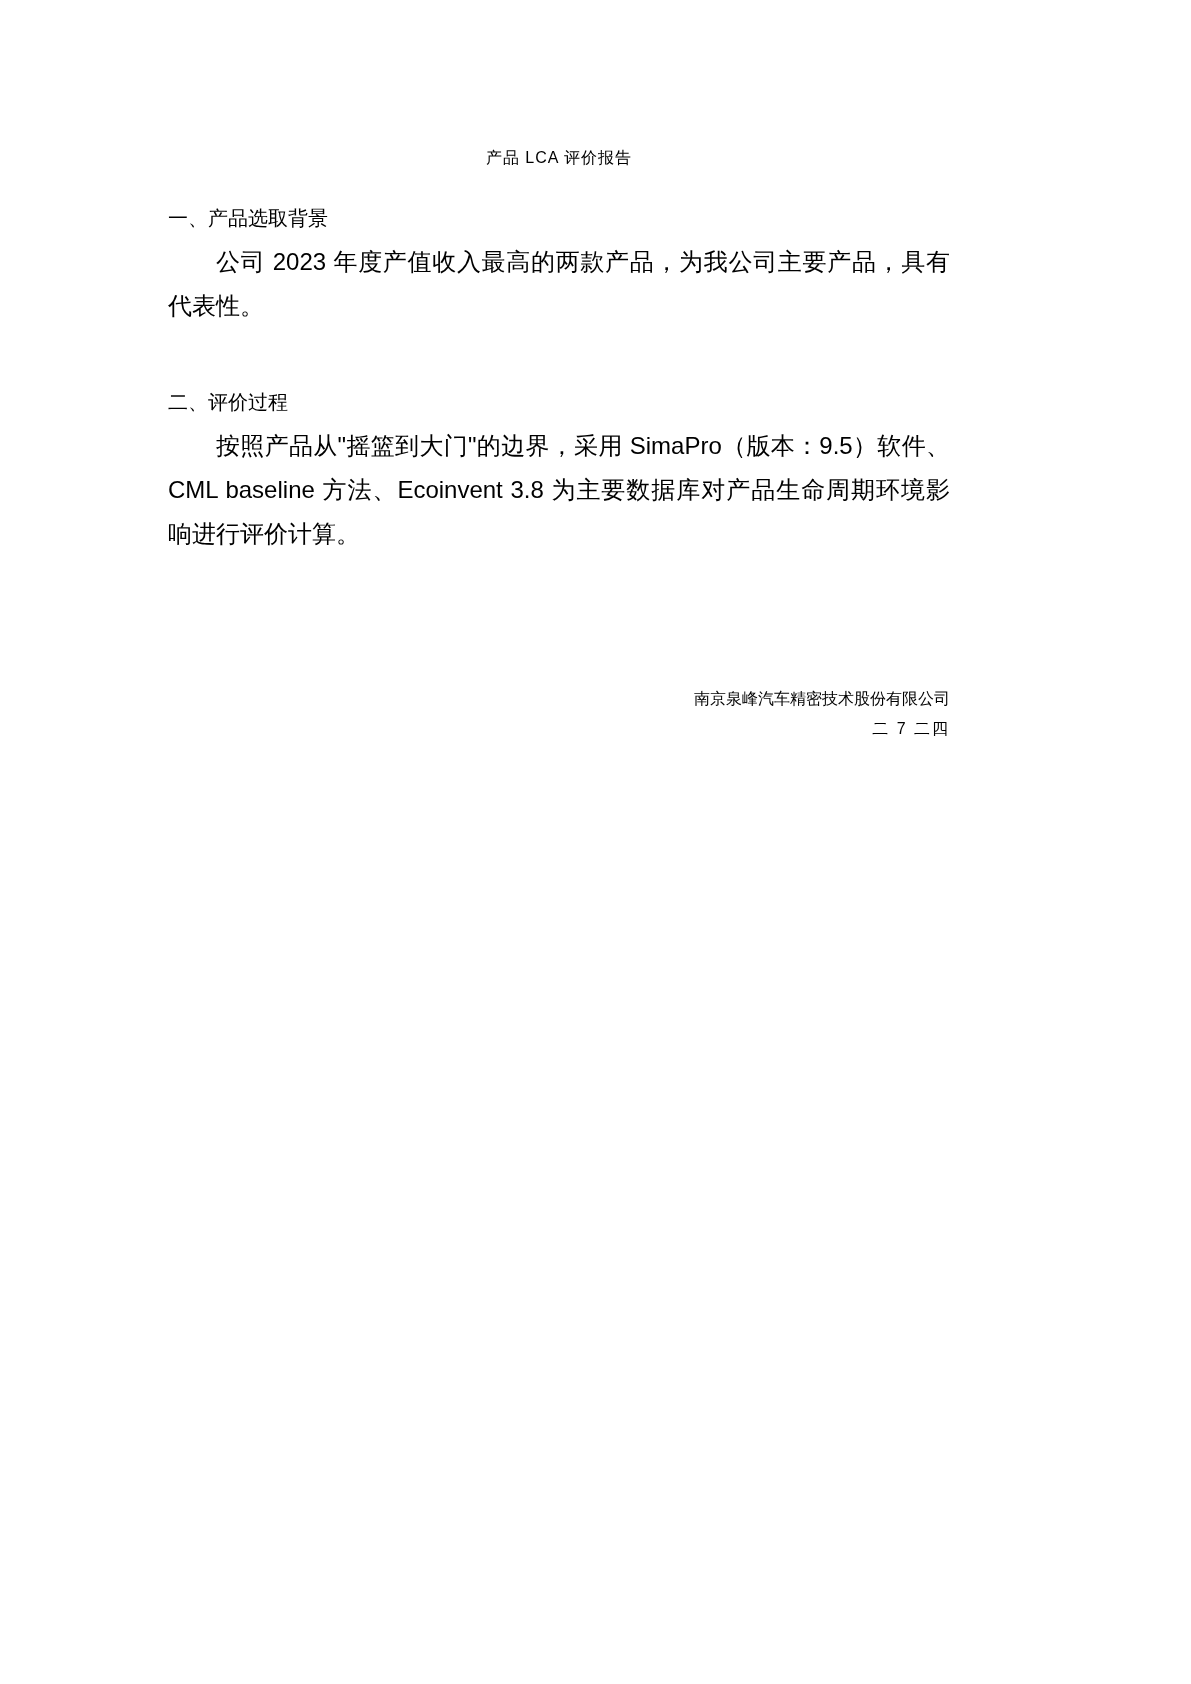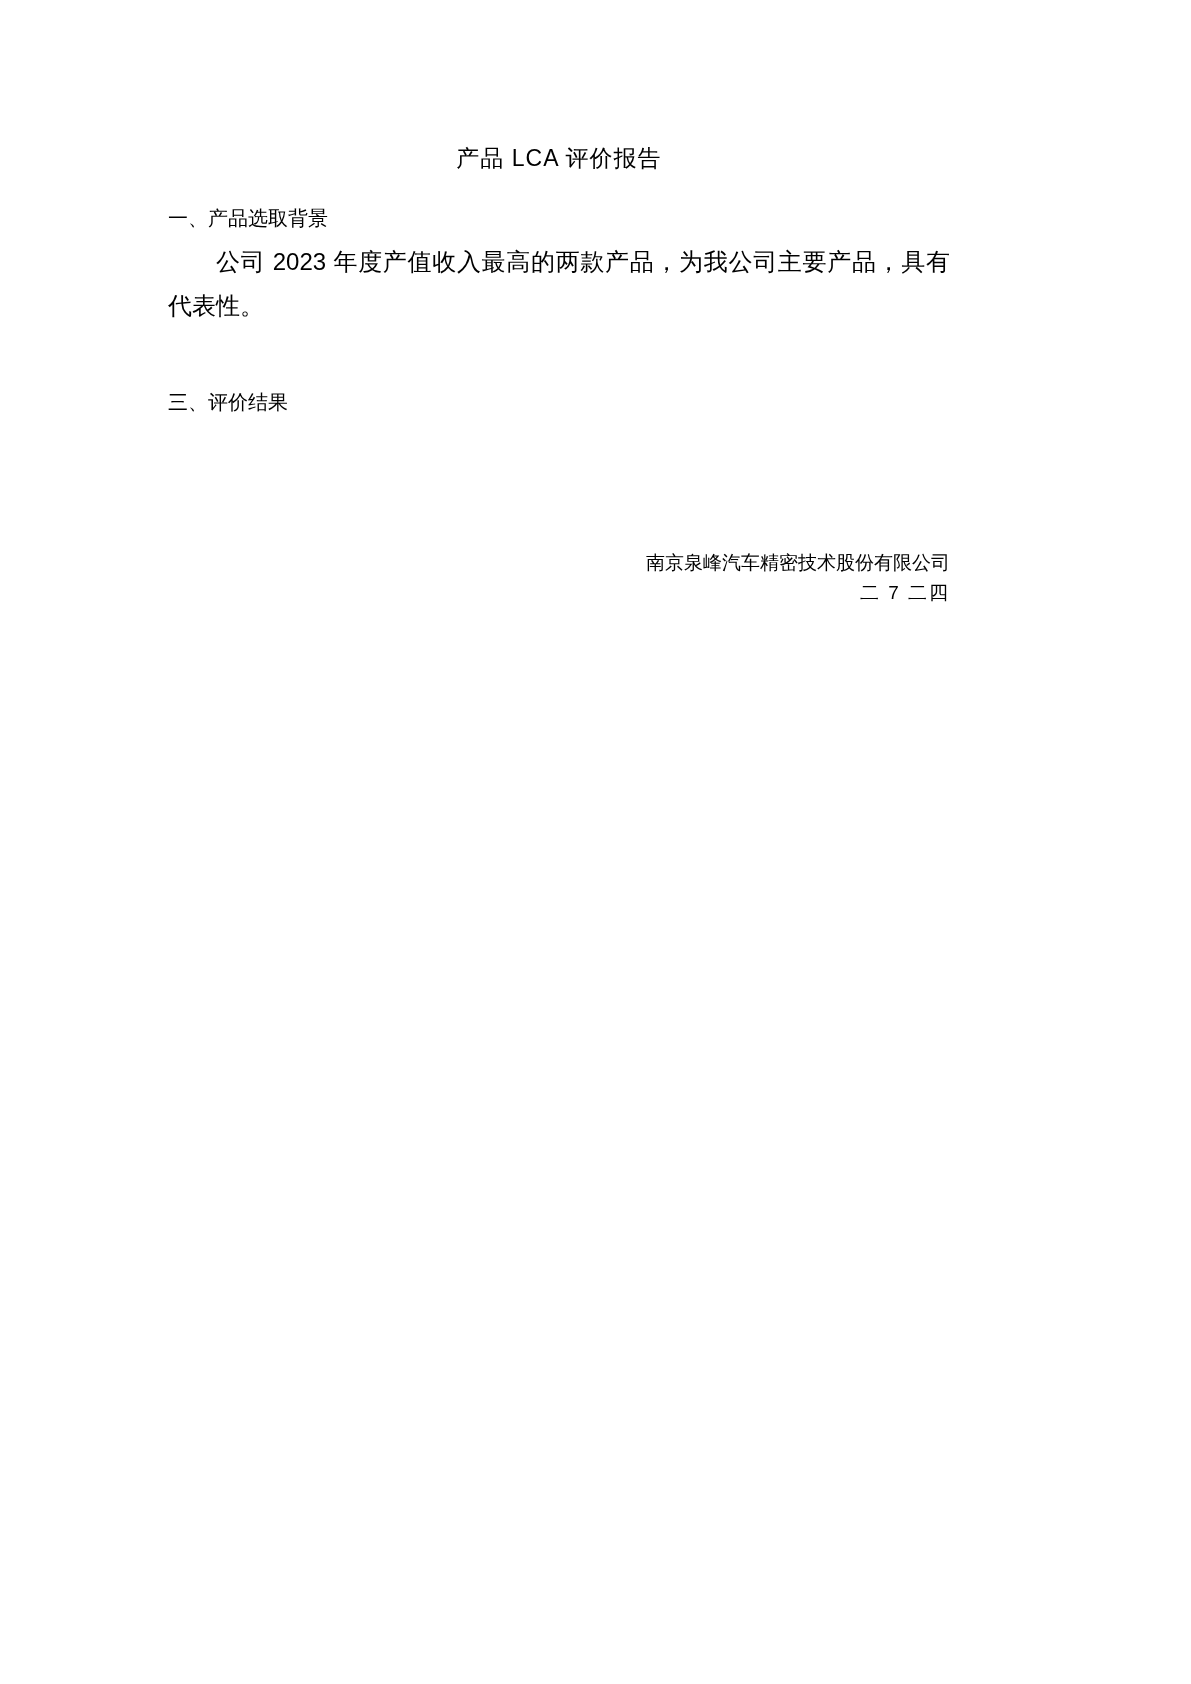--- a/index.html
+++ b/index.html
@@ -11,21 +11,21 @@
   .page {
     position: relative;
     width: 1191px;
     height: 1684px;
     margin: 0 auto;
     background: #ffffff;
     padding: 140px 241px 0 168px;
     overflow: hidden;
   }
   .doc-title {
-    font-size: 23px;
+    font-size: 16px;
     font-weight: 500;
     line-height: 36px;
     text-align: center;
     letter-spacing: 1px;
     margin-bottom: 24px;
   }
   .section-heading {
     font-size: 20px;
     font-weight: 400;
     line-height: 36px;
@@ -37,42 +37,45 @@
   .section-body {
     font-size: 24px;
     line-height: 44px;
     text-indent: 2em;
     text-align: justify;
     margin-top: 4px;
   }
   .signature {
     margin-top: 128px;
     text-align: right;
-    font-size: 19px;
+    font-size: 16px;
     line-height: 30px;
   }
   .signature .sig-date {
     letter-spacing: 2px;
   }
 </style>
 </head>
 <body>
 
 <div class="page">
 
   <h1 class="doc-title">产品 LCA 评价报告</h1>
 
   <div class="section">
     <h2 class="section-heading">一、产品选取背景</h2>
     <p class="section-body">公司 2023 年度产值收入最高的两款产品，为我公司主要产品，具有代表性。</p>
   </div>
 
+  <div class="section">
+    <h2 class="section-heading">二、评价过程</h2>
+    <p class="section-body">按照产品从"摇篮到大门"的边界，采用 SimaPro（版本：9.5）软件、CML baseline 方法、Ecoinvent 3.8 为主要数据库对产品生命周期环境影响进行评价计算。</p>
+  </div>
 
   <div class="section">
-    <h2 class="section-heading">三、评价结果</h2>
   </div>
 
   <div class="signature">
     <div class="sig-company">南京泉峰汽车精密技术股份有限公司</div>
     <div class="sig-date">二 7 二四</div>
   </div>
 
 </div>
 
 </body></html>

